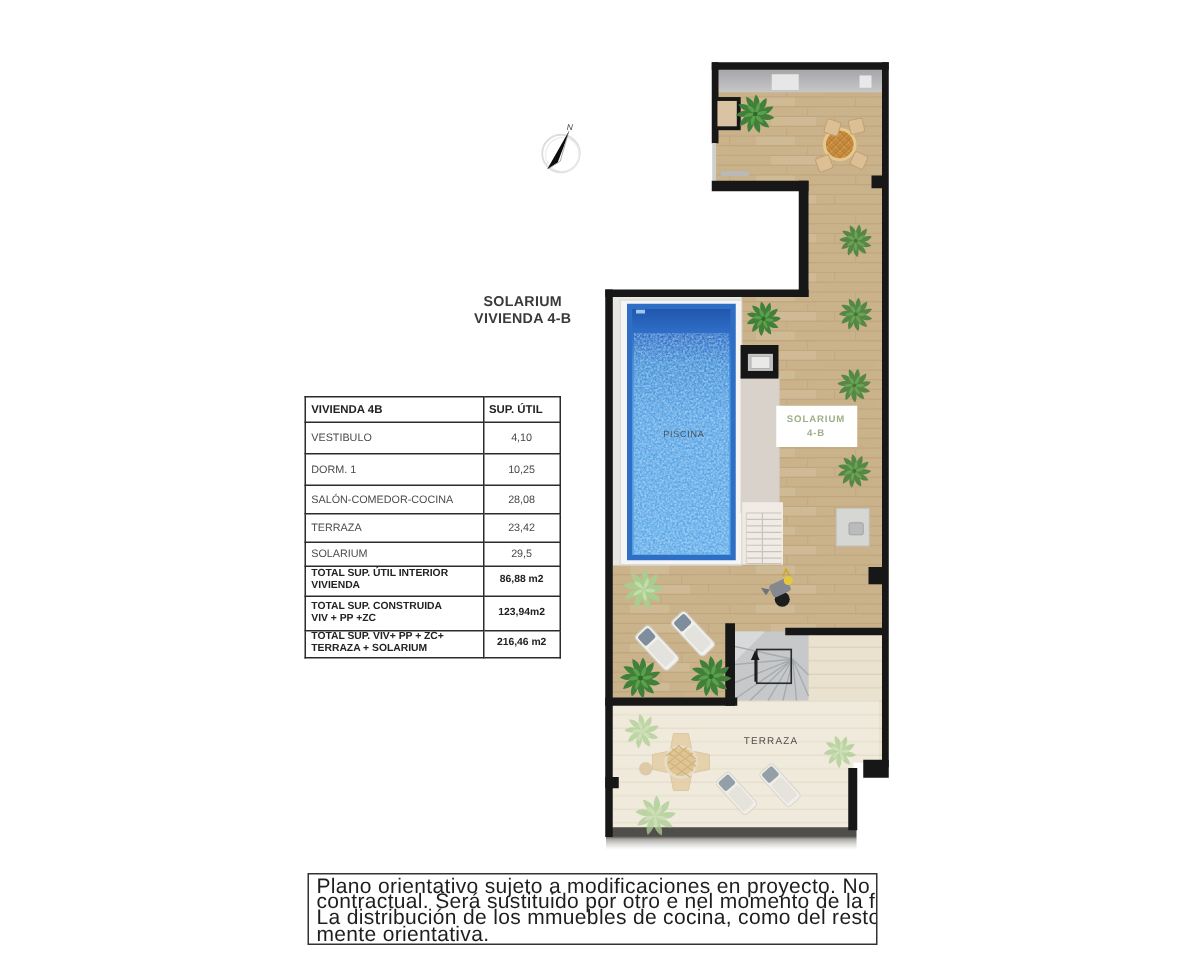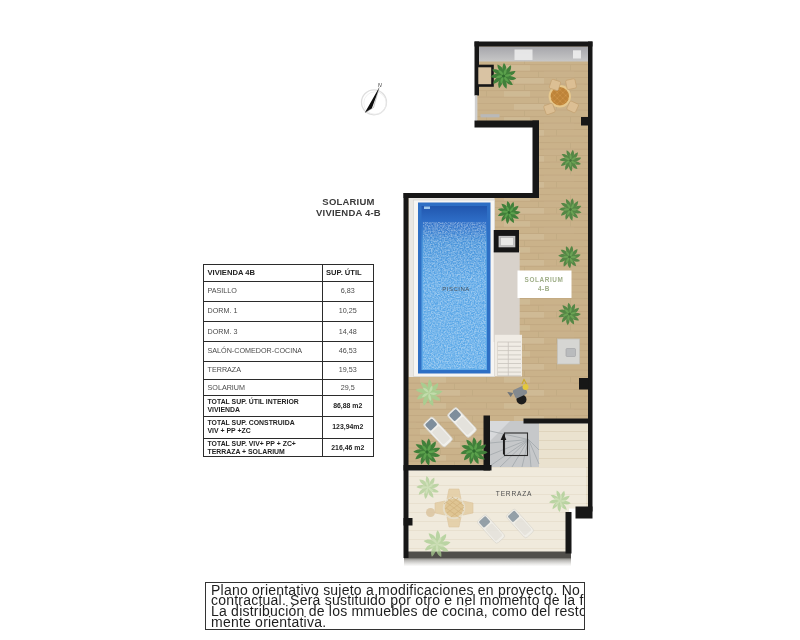--- a/index.html
+++ b/index.html
@@ -33,39 +33,35 @@
 <table style="width:170px;border:1.4px solid #222;">
   <colgroup>
         <col style="width:118.5px">
         <col style="width:51.5px">
       </colgroup>
   <tbody>
         <tr class="hd" style="height:17px">
           <td>VIVIENDA 4B</td>
           <td style="padding-left:3.5px">SUP. ÚTIL</td>
         </tr>
-  <tr style="height:19.5px">
-          <td>PASILLO</td>
-          <td class="v">6,83</td>
+  <tr style="height:21px">
+          <td>VESTIBULO</td>
+          <td class="v">4,10</td>
         </tr>
   <tr style="height:20.5px">
           <td>DORM. 1</td>
           <td class="v">10,25</td>
         </tr>
-  <tr style="height:20px">
-          <td>DORM. 3</td>
-          <td class="v">14,48</td>
-        </tr>
   <tr style="height:19.5px">
           <td>SALÓN-COMEDOR-COCINA</td>
-          <td class="v">46,53</td>
+          <td class="v">28,08</td>
         </tr>
   <tr style="height:18.5px">
           <td>TERRAZA</td>
-          <td class="v">19,53</td>
+          <td class="v">23,42</td>
         </tr>
   <tr style="height:16px">
           <td>SOLARIUM</td>
           <td class="v">29,5</td>
         </tr>
   <tr class="tot" style="height:20.5px">
           <td>TOTAL SUP. ÚTIL INTERIOR<br>VIVIENDA</td>
           <td class="v">86,88 m2</td>
         </tr>
   <tr class="tot" style="height:22.5px">

